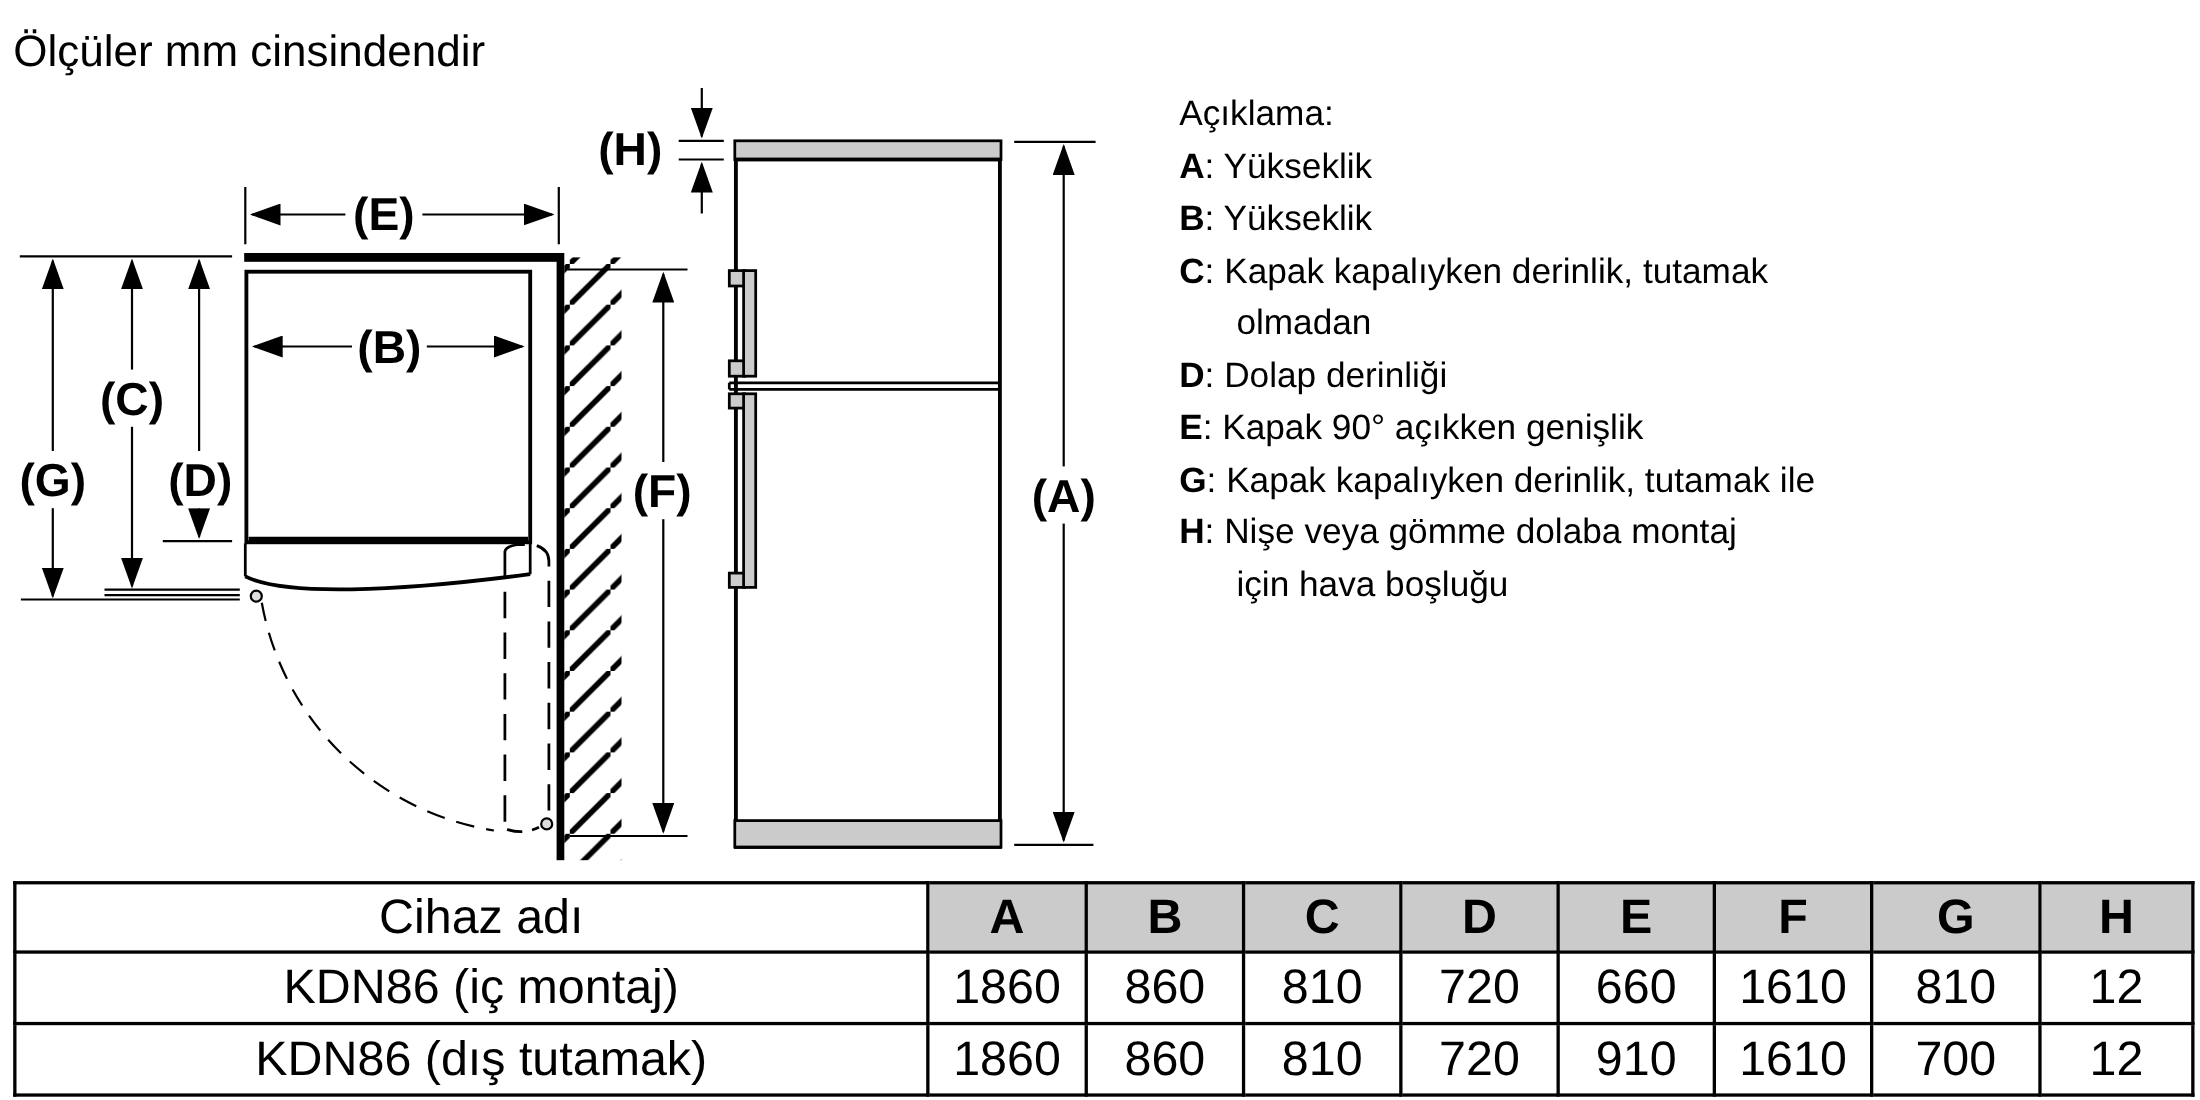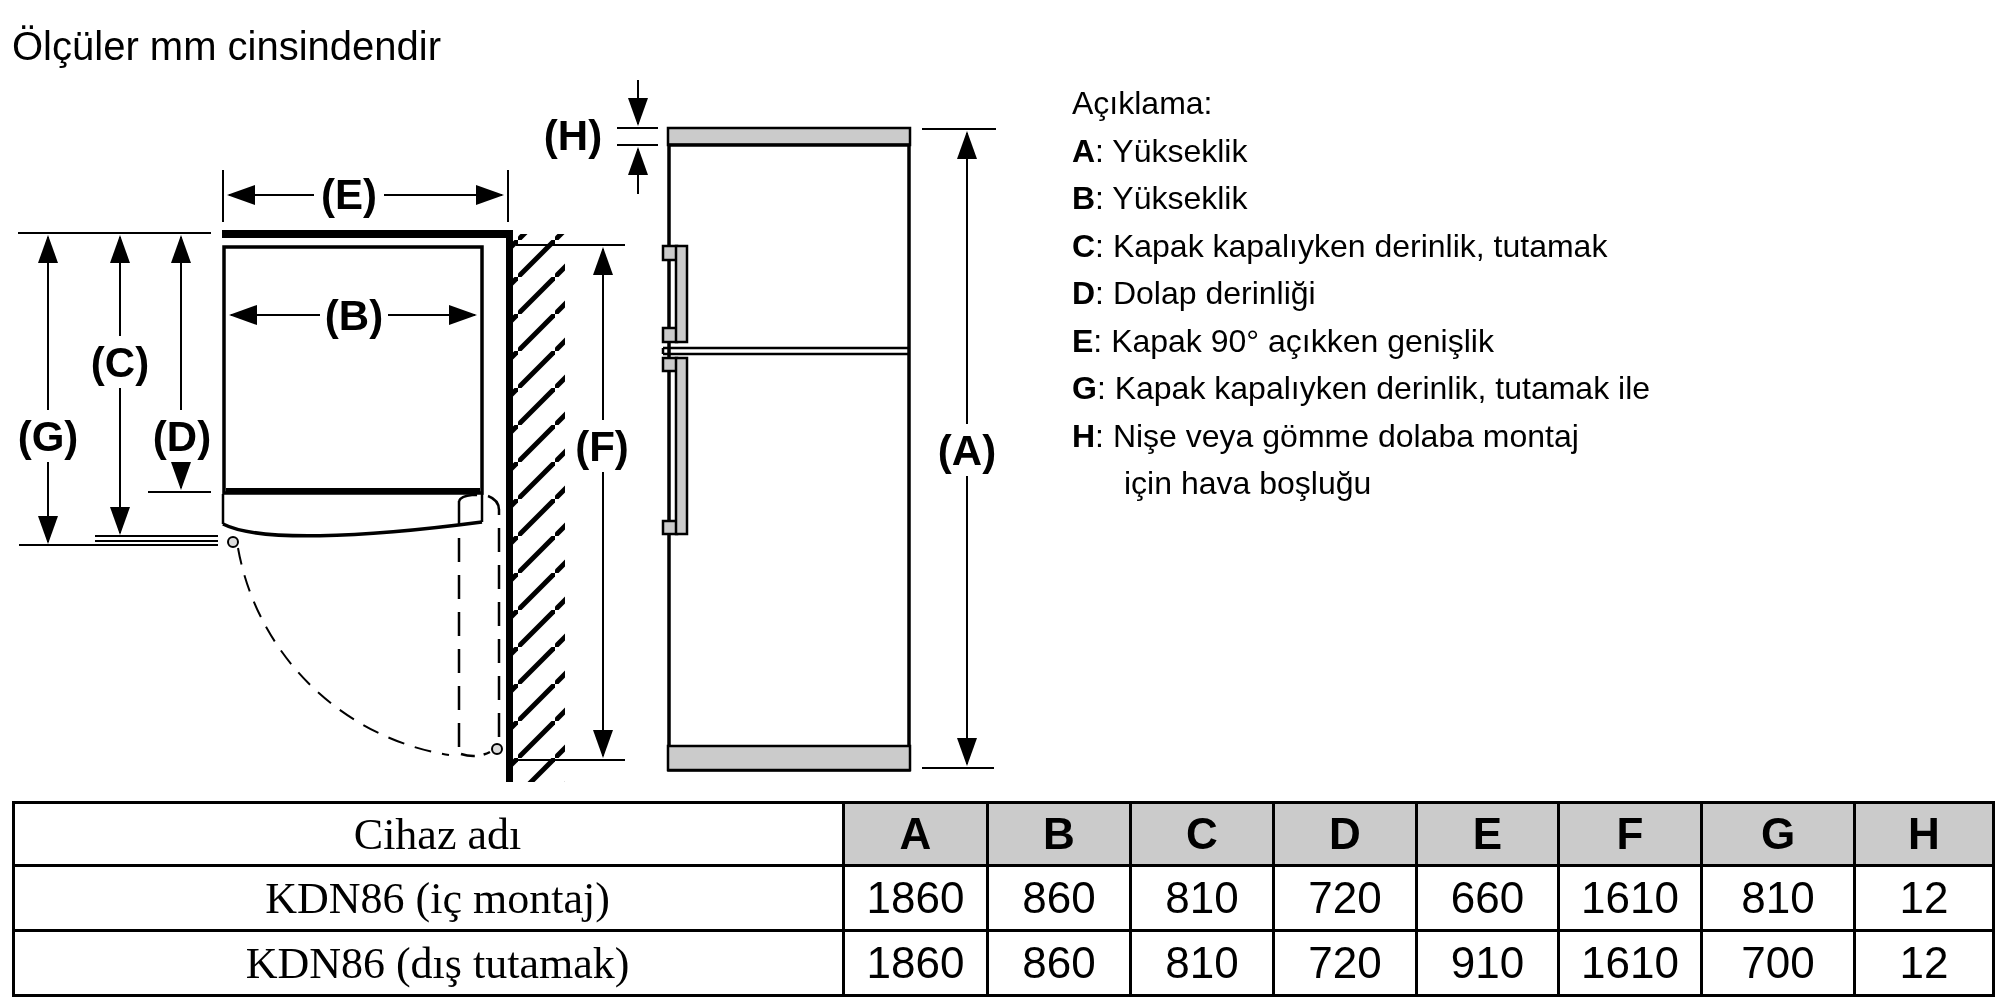--- a/index.html
+++ b/index.html
@@ -16,21 +16,21 @@
   .lg-key{font-weight:bold;}
   .lg-indent{padding-left:52px;}
   
   #spec-table{
     position:absolute;left:12px;top:783px;border-collapse:collapse;table-layout:fixed;
     font-size:44px;background:#fff;
   }
   #spec-table td{border:3px solid #000;padding:0;text-align:center;vertical-align:middle;overflow:hidden;}
   #spec-table tr.r-h td{height:60px;}
   #spec-table tr.r-d td{height:62px;}
-  .cell-name{text-align:left;padding-left:18px !important;font-family:Liberation Serif, serif;}
+  .cell-name{text-align:left;padding-left:18px !important;}
   .hdr-dim{background:#cbcbcb;font-weight:bold;}
 </style>
 </head>
 <body>
 
 <div id="canvas">
 
   <svg id="diagram-svg" width="2000" height="783" viewBox="0 0 2000 783">
     <defs>
       <marker id="ae" markerWidth="14" markerHeight="10" refX="13" refY="5" orient="auto">
@@ -162,20 +162,21 @@
         <text class="dimlbl" x="967" y="447">(A)</text>
       </g>
     </g>
   </svg>
 
   <div id="legend">
     <div class="lg-line">Açıklama:</div>
     <div class="lg-line"><span class="lg-key">A</span><span>: Yükseklik</span></div>
     <div class="lg-line"><span class="lg-key">B</span><span>: Yükseklik</span></div>
     <div class="lg-line"><span class="lg-key">C</span><span>: Kapak kapalıyken derinlik, tutamak</span></div>
+    <div class="lg-line lg-indent"><span>olmadan</span></div>
     <div class="lg-line"><span class="lg-key">D</span><span>: Dolap derinliği</span></div>
     <div class="lg-line"><span class="lg-key">E</span><span>: Kapak 90° açıkken genişlik</span></div>
     <div class="lg-line"><span class="lg-key">G</span><span>: Kapak kapalıyken derinlik, tutamak ile</span></div>
     <div class="lg-line"><span class="lg-key">H</span><span>: Nişe veya gömme dolaba montaj</span></div>
     <div class="lg-line lg-indent"><span>için hava boşluğu</span></div>
   </div>
 
   <table id="spec-table">
     <colgroup>
       <col style="width:830px">

